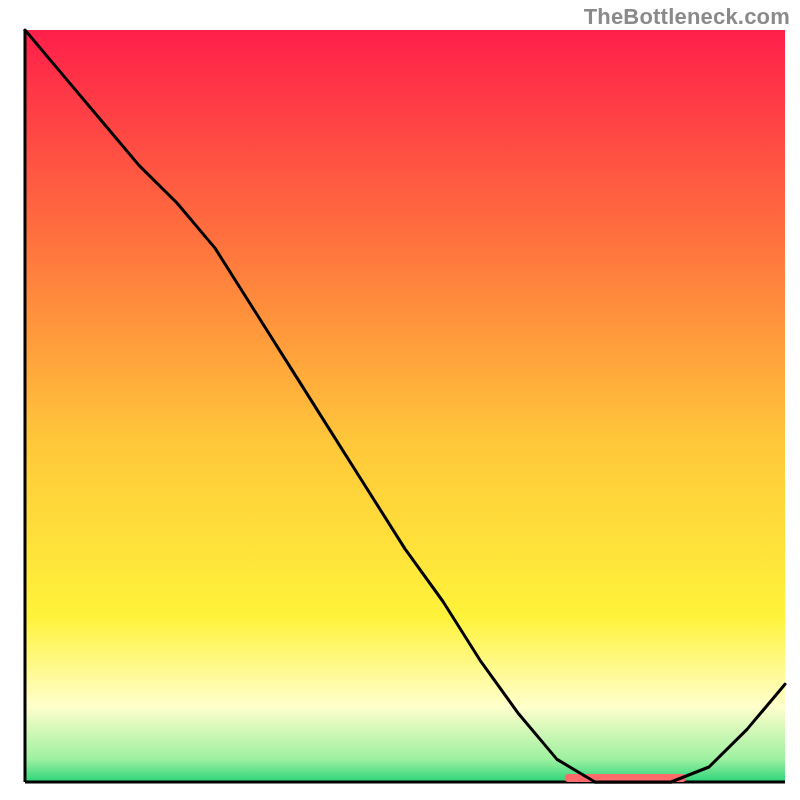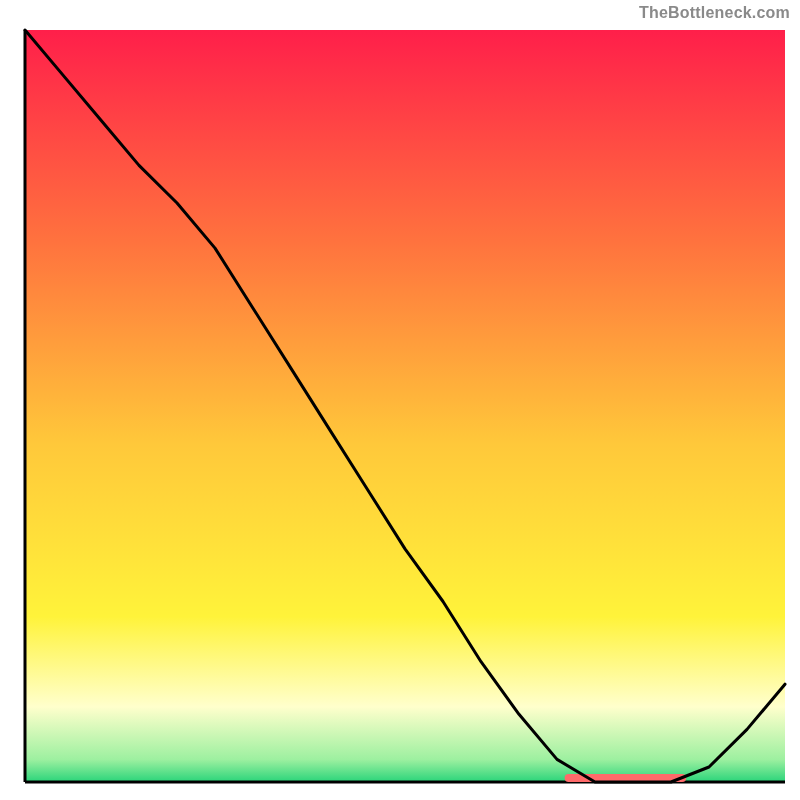--- a/index.html
+++ b/index.html
@@ -13,21 +13,21 @@
   }
   .container {
     position: relative;
     width: 800px;
     height: 800px;
   }
   .attribution {
     position: absolute;
     top: 4px;
     right: 10px;
-    font-size: 16px;
+    font-size: 22px;
     font-weight: bold;
     color: #8a8a8a;
     letter-spacing: 0.2px;
   }
   svg {
     position: absolute;
     top: 0;
     left: 0;
   }
 </style>

